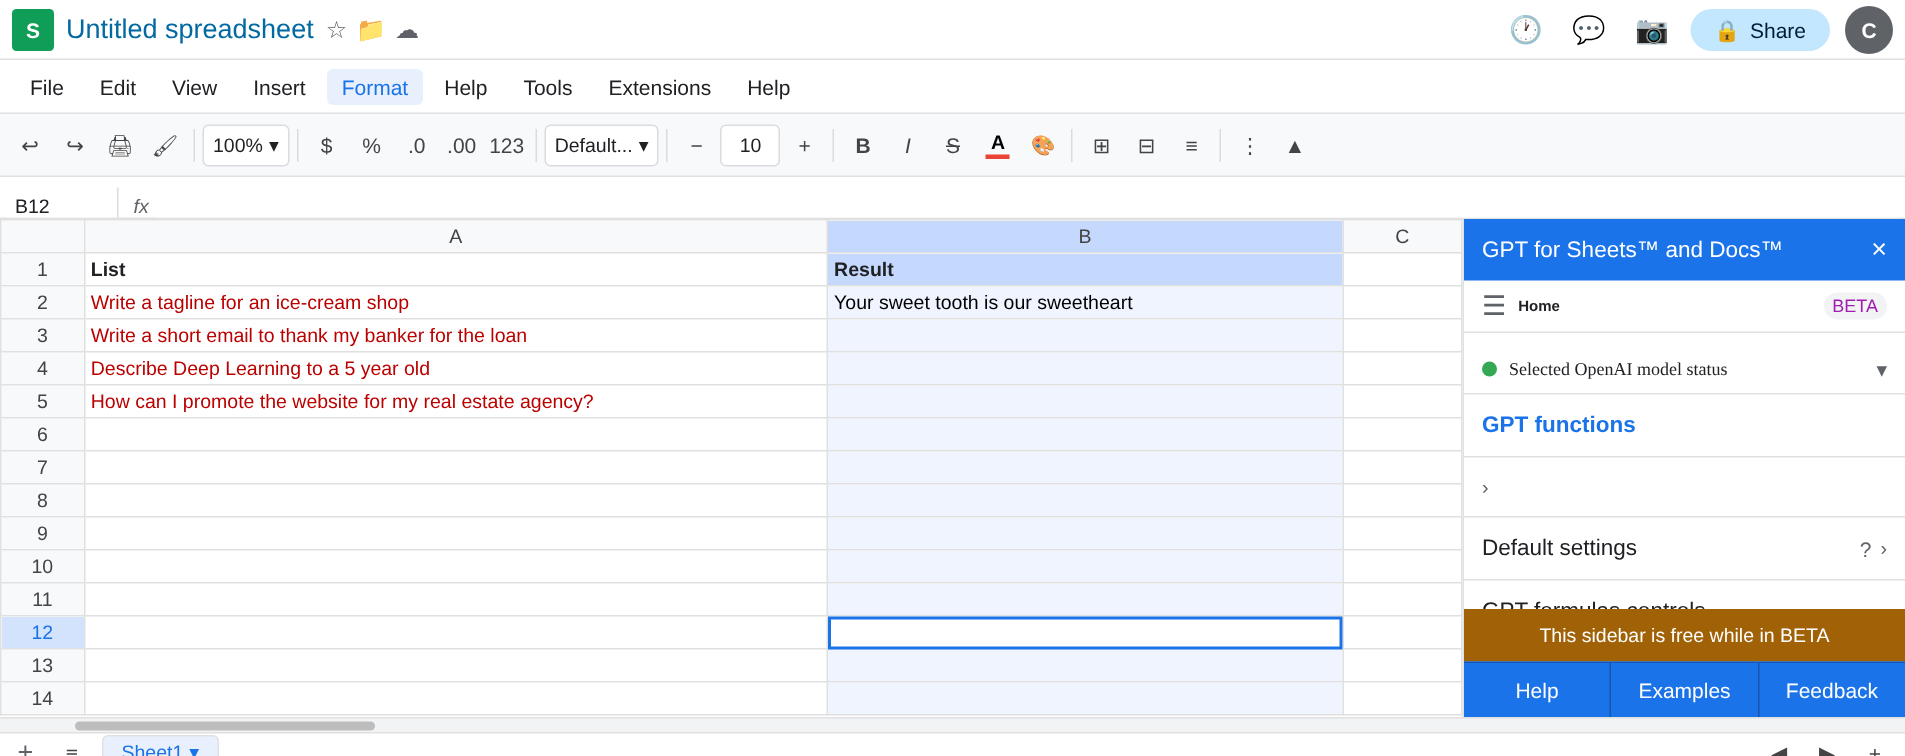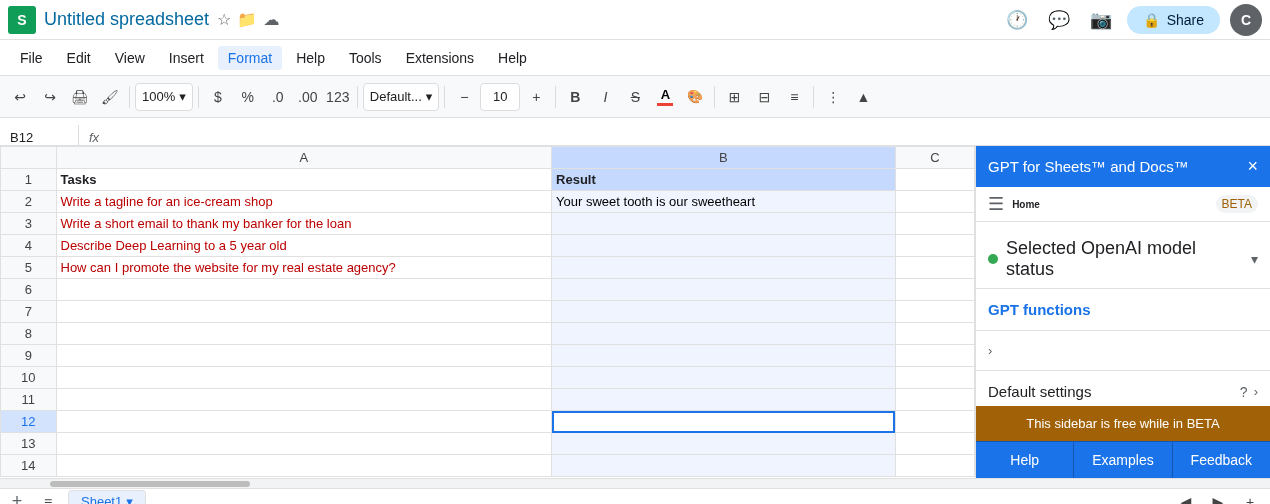--- a/index.html
+++ b/index.html
@@ -224,33 +224,33 @@
 
     .sidebar-nav {
       display: flex;
       align-items: center;
       padding: 6px 12px;
       border-bottom: 1px solid #e0e0e0;
       gap: 8px;
     }
     .sidebar-nav-hamburger { font-size: 18px; color: #5f6368; cursor: pointer; }
     .sidebar-nav-home { font-size: 10px; color: #202124; font-weight: 700; flex: 1; }
-    .sidebar-nav-beta { font-size: 12px; color: #a16207; background: #f1f3f4; padding: 2px 6px; border-radius: 10px; text-align: right; }
+    .sidebar-nav-beta { font-size: 12px; color: #a21caf; background: #f1f3f4; padding: 2px 6px; border-radius: 10px; text-align: right; }
 
     .sidebar-body { flex: 1; overflow-y: auto; padding: 8px 0; }
 
     .status-row {
       display: flex;
       align-items: center;
       padding: 8px 12px;
       cursor: pointer;
       gap: 8px;
     }
     .status-dot { width: 10px; height: 10px; border-radius: 50%; background: #34a853; }
-    .status-text { font-size: 18px; color: #202124; flex: 1; }
+    .status-text { font-size: 12px; color: #202124; flex: 1; font-family: Liberation Serif, serif; }
     .status-chevron { color: #5f6368; font-size: 14px; }
 
     .sidebar-section {
       border-top: 1px solid #e0e0e0;
     }
     .sidebar-section-header {
       display: flex;
       align-items: center;
       padding: 12px 12px;
       cursor: pointer;
@@ -393,21 +393,21 @@
         <tr>
           <th class="row-header"></th>
           <th class="col-header">A</th>
           <th class="col-header col-b-selected">B</th>
           <th class="col-header">C</th>
         </tr>
       </thead>
       <tbody id="sheet-body">
       <tr>
             <td class="row-header">1</td>
-            <td class="cell-header" style="font-weight: bold;">Tasks</td>
+            <td class="cell-header" style="font-weight: bold;">List</td>
             <td class="cell-header" style="font-weight: bold; background: rgb(197, 216, 253);">Result</td>
             <td></td>
           </tr>
           <tr>
             <td class="row-header">2</td>
             <td class="cell-task">Write a tagline for an ice-cream shop</td>
             <td style="background: rgb(240, 244, 255);">Your sweet tooth is our sweetheart</td>
             <td></td>
           </tr>
           <tr>

